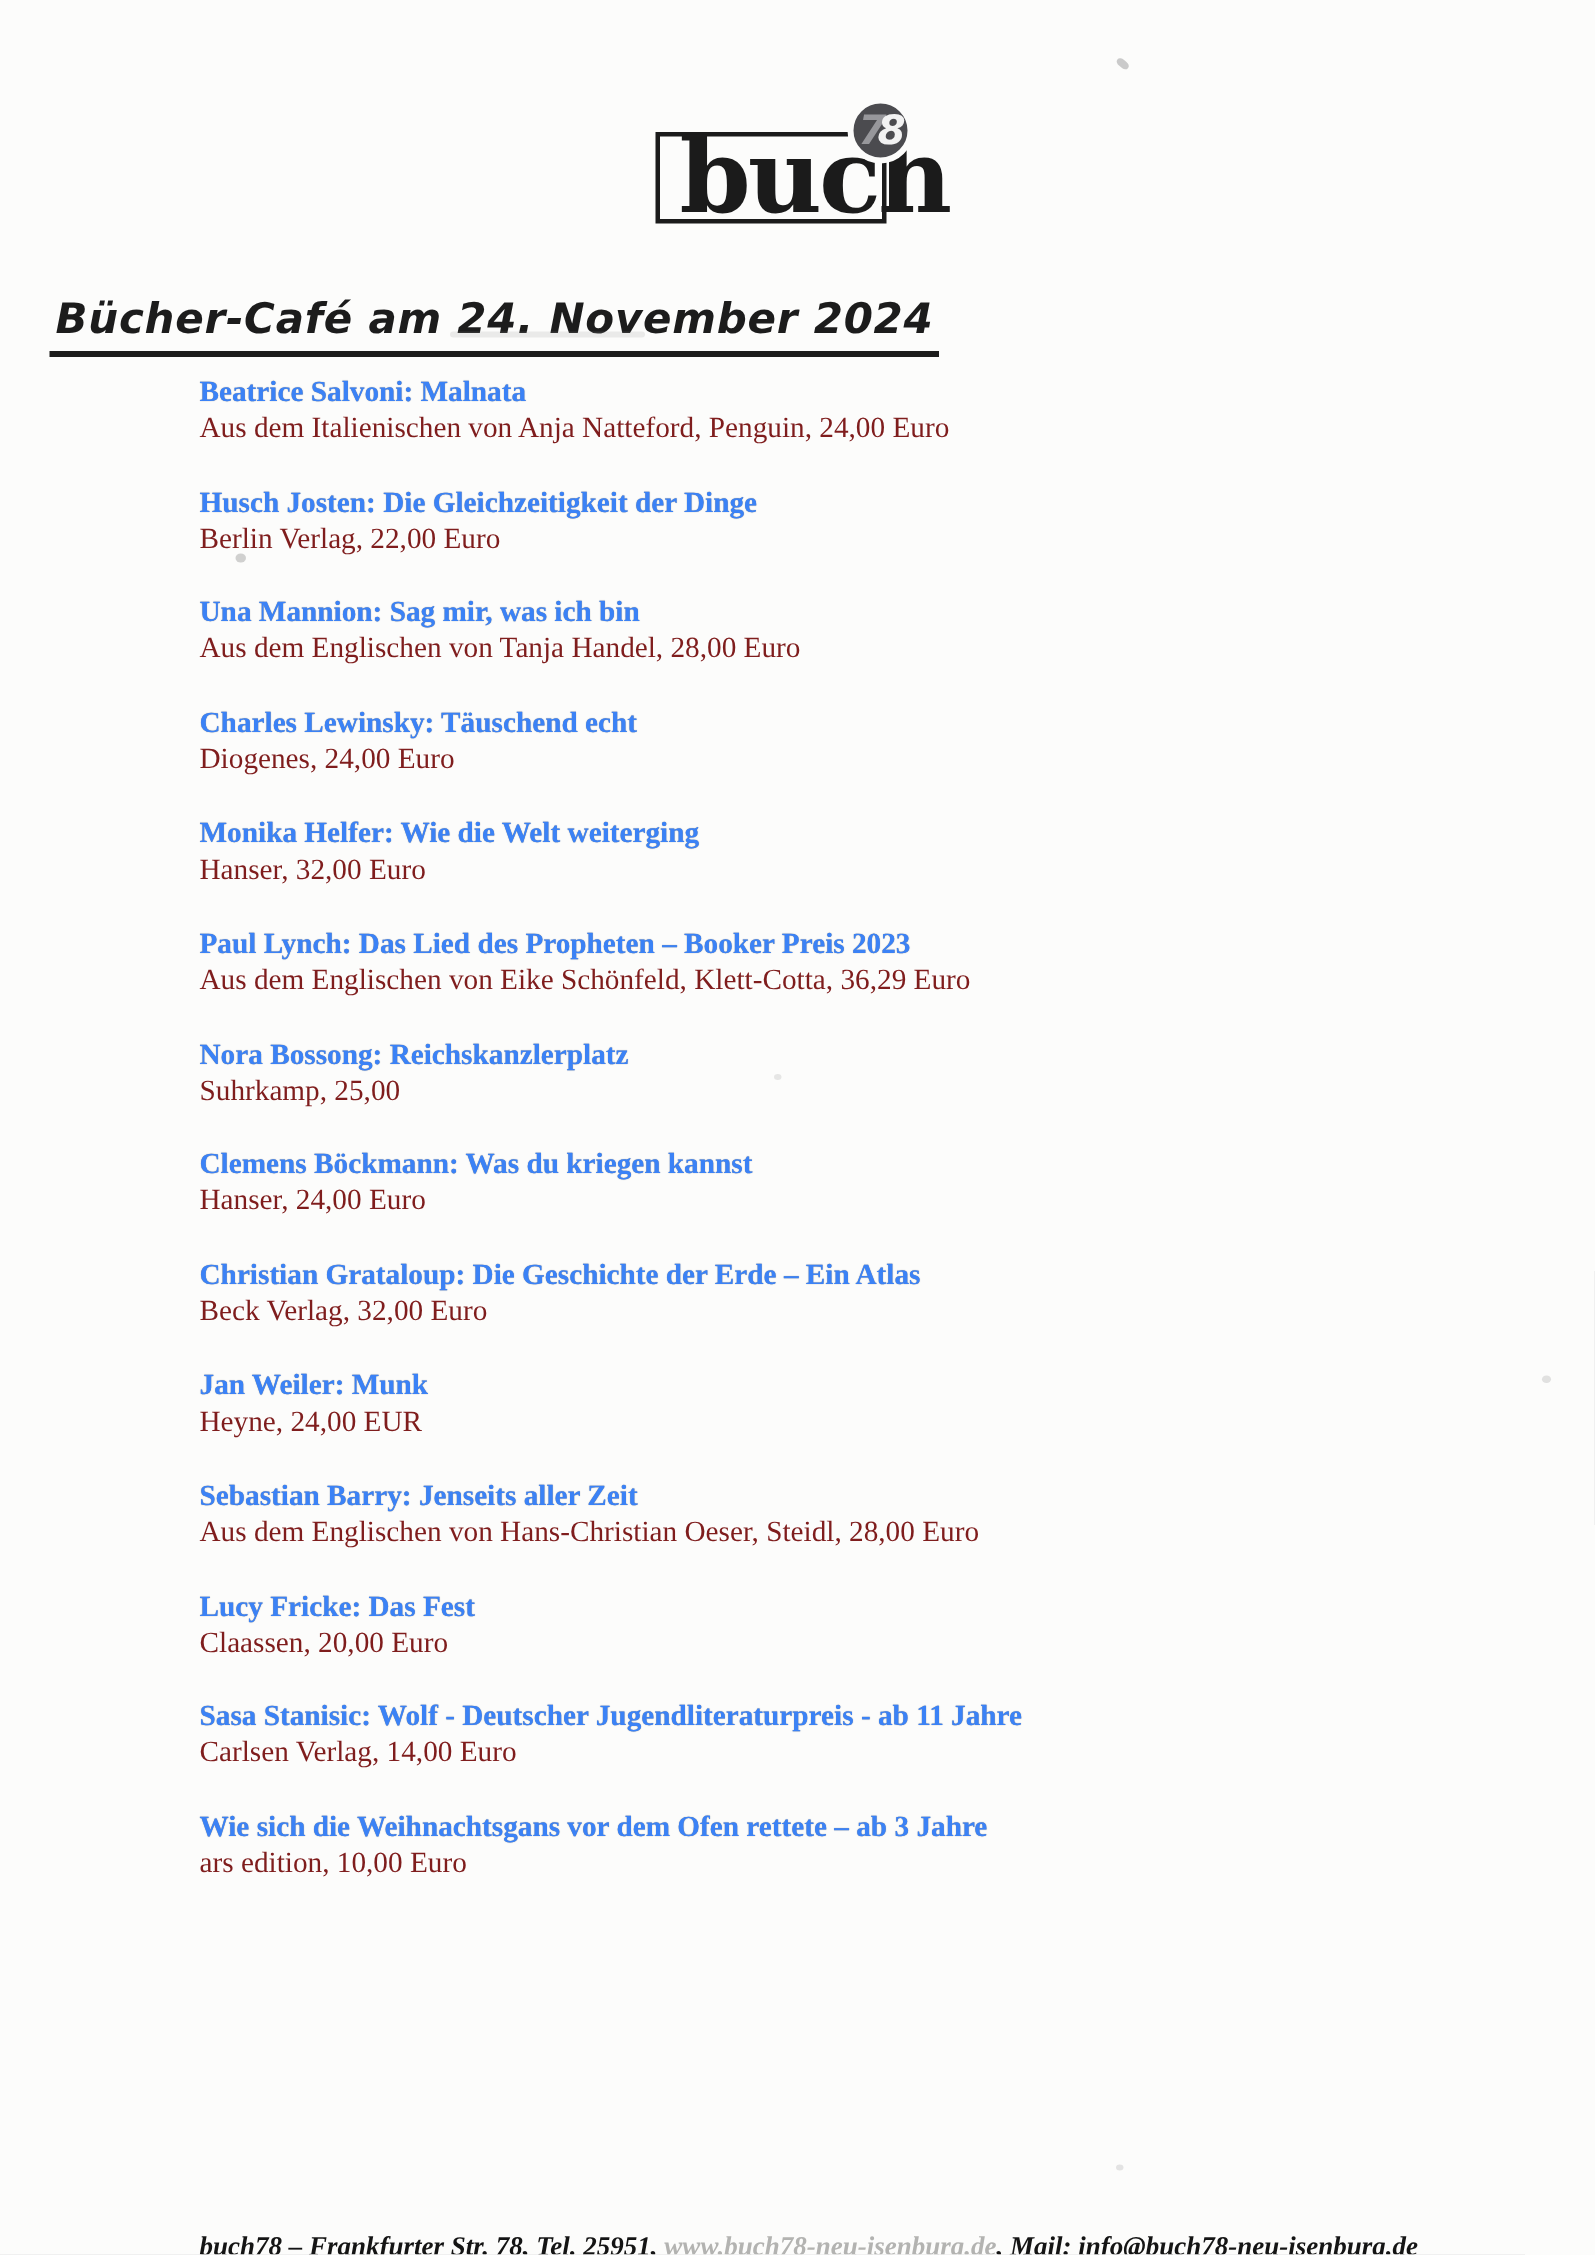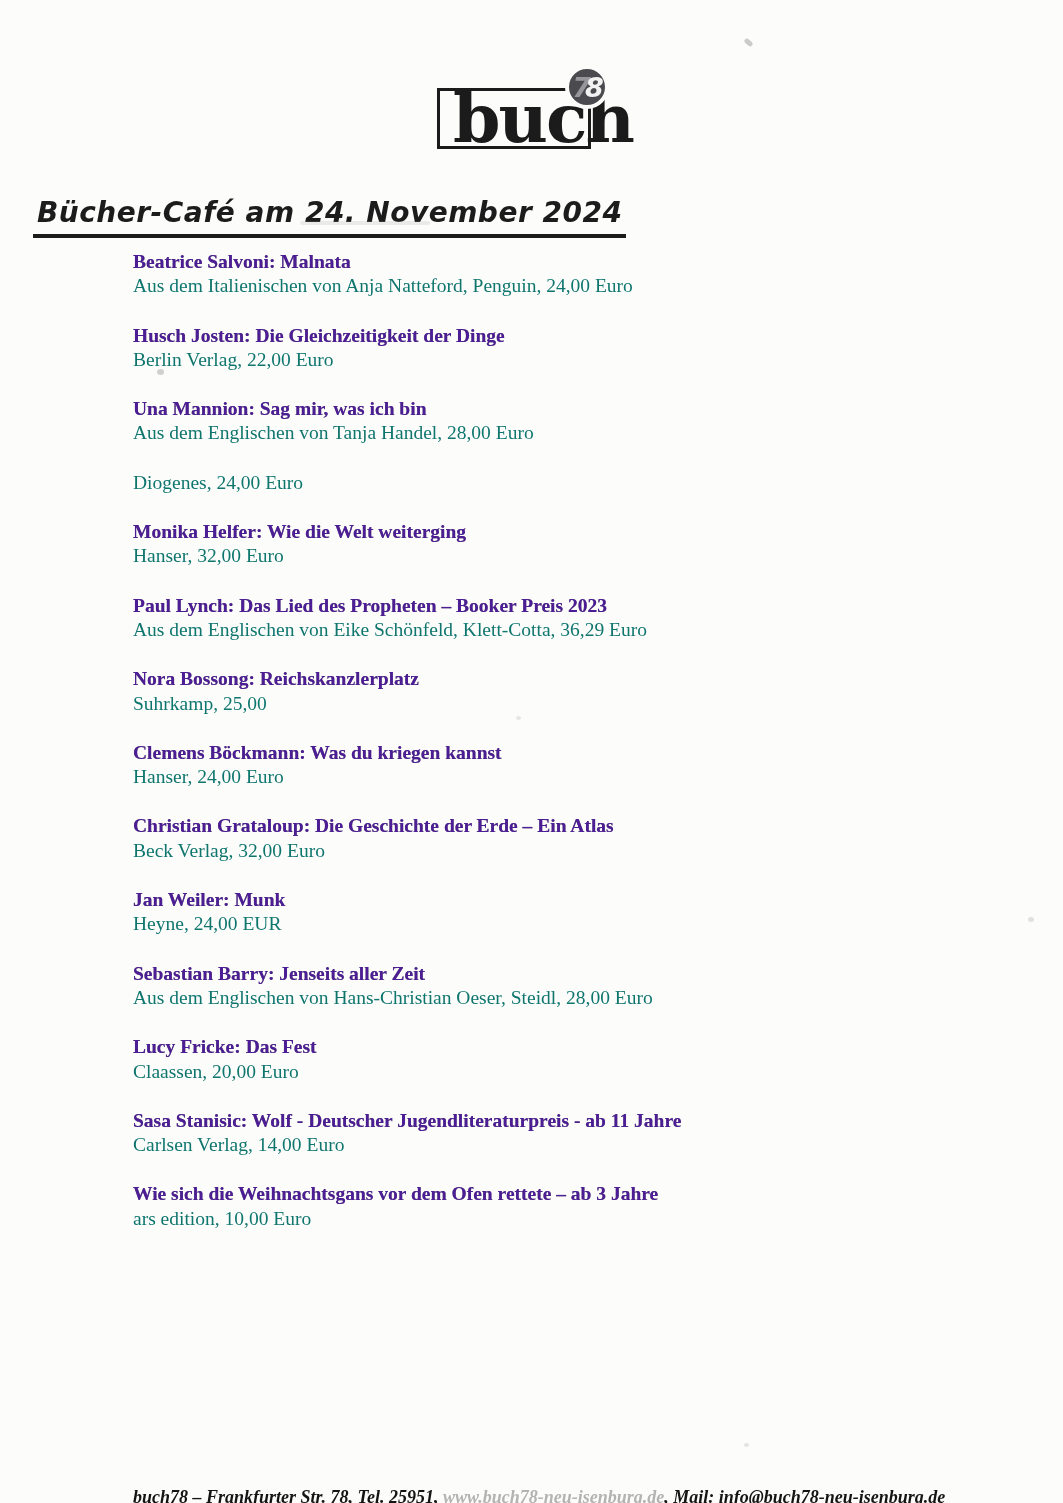--- a/index.html
+++ b/index.html
@@ -84,24 +84,24 @@
   .book-list {
     position: absolute;
     left: 133px;
     top: 250px;
     width: 810px;
   }
   .entry { margin: 0 0 25px 0; }
   .entry p { margin: 0; font-size: 19.5px; line-height: 24.3px; }
   .entry-title {
     font-weight: bold;
-    color: #4c1d95;
+    color: #3b82f6;
     text-shadow: 0 0 0.6px rgba(20,20,20,0.55);
   }
-  .entry-details { color: #0f766e; }
+  .entry-details { color: #7f1d1d; }
   .extras-heading {
     font-weight: normal;
     text-decoration: underline;
     color: #1d1d1d;
   }
 
   
   .footer {
     position: absolute;
     left: 133px;
@@ -156,20 +156,21 @@
     </section>
     <section class="entry">
       <p class="entry-title">Husch Josten: Die Gleichzeitigkeit der Dinge</p>
       <p class="entry-details">Berlin Verlag, 22,00 Euro</p>
     </section>
     <section class="entry">
       <p class="entry-title">Una Mannion: Sag mir, was ich bin</p>
       <p class="entry-details">Aus dem Englischen von Tanja Handel, 28,00 Euro</p>
     </section>
     <section class="entry">
+      <p class="entry-title">Charles Lewinsky: Täuschend echt</p>
       <p class="entry-details">Diogenes, 24,00 Euro</p>
     </section>
     <section class="entry">
       <p class="entry-title">Monika Helfer: Wie die Welt weiterging</p>
       <p class="entry-details">Hanser, 32,00 Euro</p>
     </section>
     <section class="entry">
       <p class="entry-title">Paul Lynch: Das Lied des Propheten – Booker Preis 2023</p>
       <p class="entry-details">Aus dem Englischen von Eike Schönfeld, Klett-Cotta, 36,29 Euro</p>
     </section>

